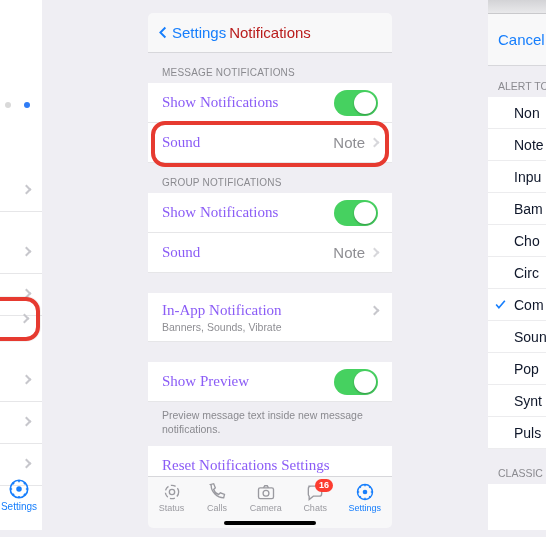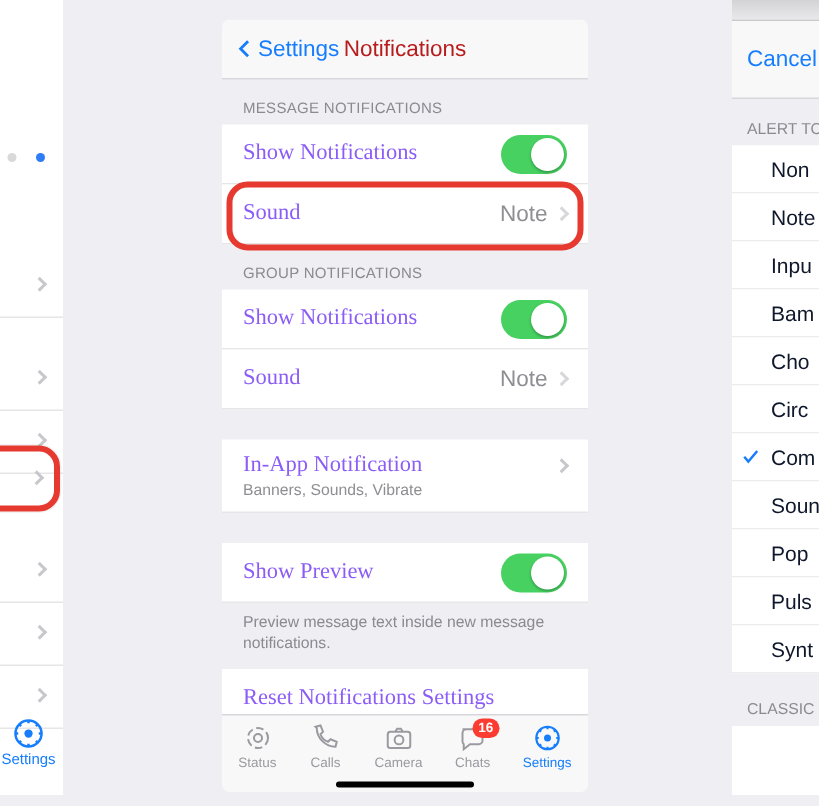--- a/index.html
+++ b/index.html
@@ -245,20 +245,20 @@
           </svg></span>
         <span>Com</span>
       </div>
       <div class="tone">
         <span>Sound</span>
       </div>
       <div class="tone">
         <span>Pop</span>
       </div>
       <div class="tone">
+        <span>Synt</span>
+      </div>
+      <div class="tone">
         <span>Puls</span>
-      </div>
-      <div class="tone">
-        <span>Synt</span>
       </div>
     </div>
   <div class="sec-hdr" style="padding-top:18px">CLASSIC</div>
 </div>
 
 </body></html>

